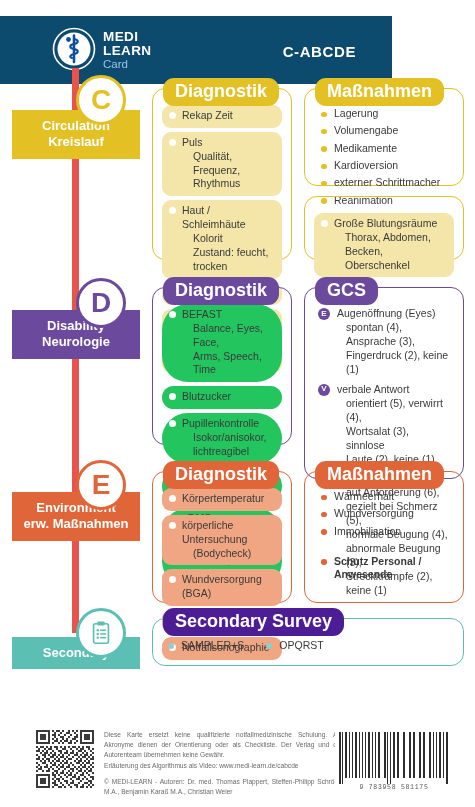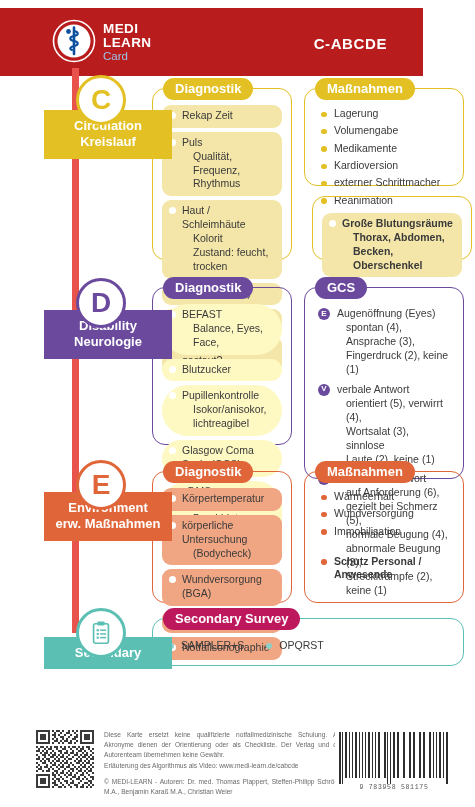--- a/index.html
+++ b/index.html
@@ -6,22 +6,22 @@
   html,body { width:475px; height:807px; }
   body {
     font-family:"Liberation Sans", sans-serif;
     background:#ffffff;
     position:relative;
     overflow:hidden;
   }
 
   
   .header {
-    position:absolute; left:0; top:8px; width:423px; height:68px;
-    background:#b91c1c;
+    position:absolute; left:0; top:16px; width:392px; height:68px;
+    background:#0c4a6e;
   }
   .logo-wrap { position:absolute; left:52px; top:11px; display:flex; align-items:center; gap:7px; }
   .logo-mark { width:44px; height:44px; flex:none; }
   .logo-txt { line-height:1.0; padding-top:2px; }
   .logo-txt .l1, .logo-txt .l2 {
     color:#ffffff; font-weight:bold; font-size:13.5px; letter-spacing:0.4px; display:block;
   }
   .logo-txt .l2 { margin-top:1px; }
   .logo-txt .l3 { color:#9cc3e8; font-size:11.5px; display:block; margin-top:1px; }
   .card-code {
@@ -38,33 +38,33 @@
   
   .stage-circle {
     position:absolute; width:50px; height:50px; border-radius:50%;
     background:#ffffff; border:3.5px solid currentColor;
     display:flex; align-items:center; justify-content:center;
     font-weight:bold; font-size:28px; z-index:4;
   }
   .stage-box {
     position:absolute; left:12px; width:128px;
     color:#ffffff; font-weight:bold; font-size:13px; text-align:center;
-    padding:8px 4px; line-height:1.25; z-index:3;margin-left:32px;
+    padding:8px 4px; line-height:1.25; z-index:3;
   }
 
   
   .panel {
     position:absolute;
     border:1.6px solid currentColor;
     border-radius:13px;
   }
   .panel-title {
     position:absolute; left:10px; top:-11px;
     border-radius:11px; padding:3px 12px 4px;
-    color:#ffffff; font-weight:bold; font-size:13px;
+    color:#ffffff; font-weight:bold; font-size:18px;
     white-space:nowrap; z-index:2;
   }
   .panel-inner { padding:16px 9px 9px 9px; }
 
   
   .chip {
     border-radius:9px; padding:4px 8px 5px 20px;
     margin-bottom:4px; position:relative;
     font-size:10.5px; line-height:1.32; color:#3a3a3a;
   }
@@ -104,30 +104,30 @@
 
   
   .t-yellow { color:#e3c024; }
   .t-yellow .panel-title { background:#e3c024; }
   .t-yellow .chip { background:#f4e6a8; }
   .t-yellow .blist li { color:#3a3a3a; }
   .t-yellow .blist li::before { background:#e3c024; }
 
   .t-purple { color:#6b4a9e; }
   .t-purple .panel-title { background:#6b4a9e; }
-  .t-purple .chip { background:#fef9c3;border-radius:26px; }
+  .t-purple .chip { background:#22c55e;border-radius:26px; }
   .t-purple .gcs-badge { background:#6b4a9e; }
 
   .t-orange { color:#e0663a; }
   .t-orange .panel-title { background:#e0663a; }
   .t-orange .chip { background:#f0a583; }
   .t-orange .blist li::before { background:#e0663a; }
 
   .t-teal { color:#5bbfb4; }
-  .t-teal .panel-title { background:#be185d; }
+  .t-teal .panel-title { background:#4c1d95; }
 
   
   .inline-row { display:flex; gap:22px; padding:4px 6px 2px 6px; }
   .inline-row li {
     list-style:none; position:relative; padding-left:13px;
     font-size:10.5px; color:#3a3a3a;
   }
   .inline-row li::before {
     content:""; position:absolute; left:0; top:4px;
     width:6px; height:6px; border-radius:50%; background:#8ecfc7;
@@ -196,36 +196,36 @@
         <ul class="blist">
           <li class=""><span>Lagerung</span></li>
           <li class=""><span>Volumengabe</span></li>
           <li class=""><span>Medikamente</span></li>
           <li class=""><span>Kardioversion</span></li>
           <li class=""><span>externer Schrittmacher</span></li>
           <li class=""><span>Reanimation</span></li>
         </ul>
       </div>
     </div>
-    <div class="panel t-yellow" style="left: 312px; top: 196px; width: 160px; height: 64px; font-weight: bold;">
+    <div class="panel t-yellow" style="left: 304px; top: 196px; width: 160px; height: 64px;">
       <div class="panel-inner">
         <div class="chip"><span class="dot"></span><span>Große Blutungsräume</span><span class="sub">Thorax, Abdomen,</span><span class="sub">Becken, Oberschenkel</span></div>
       </div>
     </div>
     <div class="stage-circle" style="left: 76px; top: 278px; color: rgb(107, 74, 158);">
       <span>D</span>
     </div>
     <div class="stage-box" style="top: 310px; background: rgb(107, 74, 158);">
       <div>Disability</div>
       <div>Neurologie</div>
     </div>
     <div class="panel t-purple" style="left: 152px; top: 287px; width: 140px; height: 158px;">
       <div class="panel-title">Diagnostik</div>
       <div class="panel-inner">
-        <div class="chip"><span class="dot"></span><span>BEFAST</span><span class="sub">Balance, Eyes, Face,</span></div>
+        <div class="chip"><span class="dot"></span><span>BEFAST</span><span class="sub">Balance, Eyes, Face,</span><span class="sub">Arms, Speech, Time</span></div>
         <div class="chip"><span class="dot"></span><span>Blutzucker</span></div>
         <div class="chip"><span class="dot"></span><span>Pupillenkontrolle</span><span class="sub">Isokor/anisokor,</span><span class="sub">lichtreagibel</span></div>
         <div class="chip"><span class="dot"></span><span>Glasgow Coma Scale (GCS)</span></div>
         <div class="chip"><span class="dot"></span><span>pDMS</span><span class="sub">periphere Durchblutung,</span><span class="sub">Motorik, Sensibilität</span></div>
       </div>
     </div>
     <div class="panel t-purple" style="left: 304px; top: 287px; width: 160px; height: 192px;">
       <div class="panel-title">GCS</div>
       <div class="panel-inner">
         <ul class="gcs-list">

